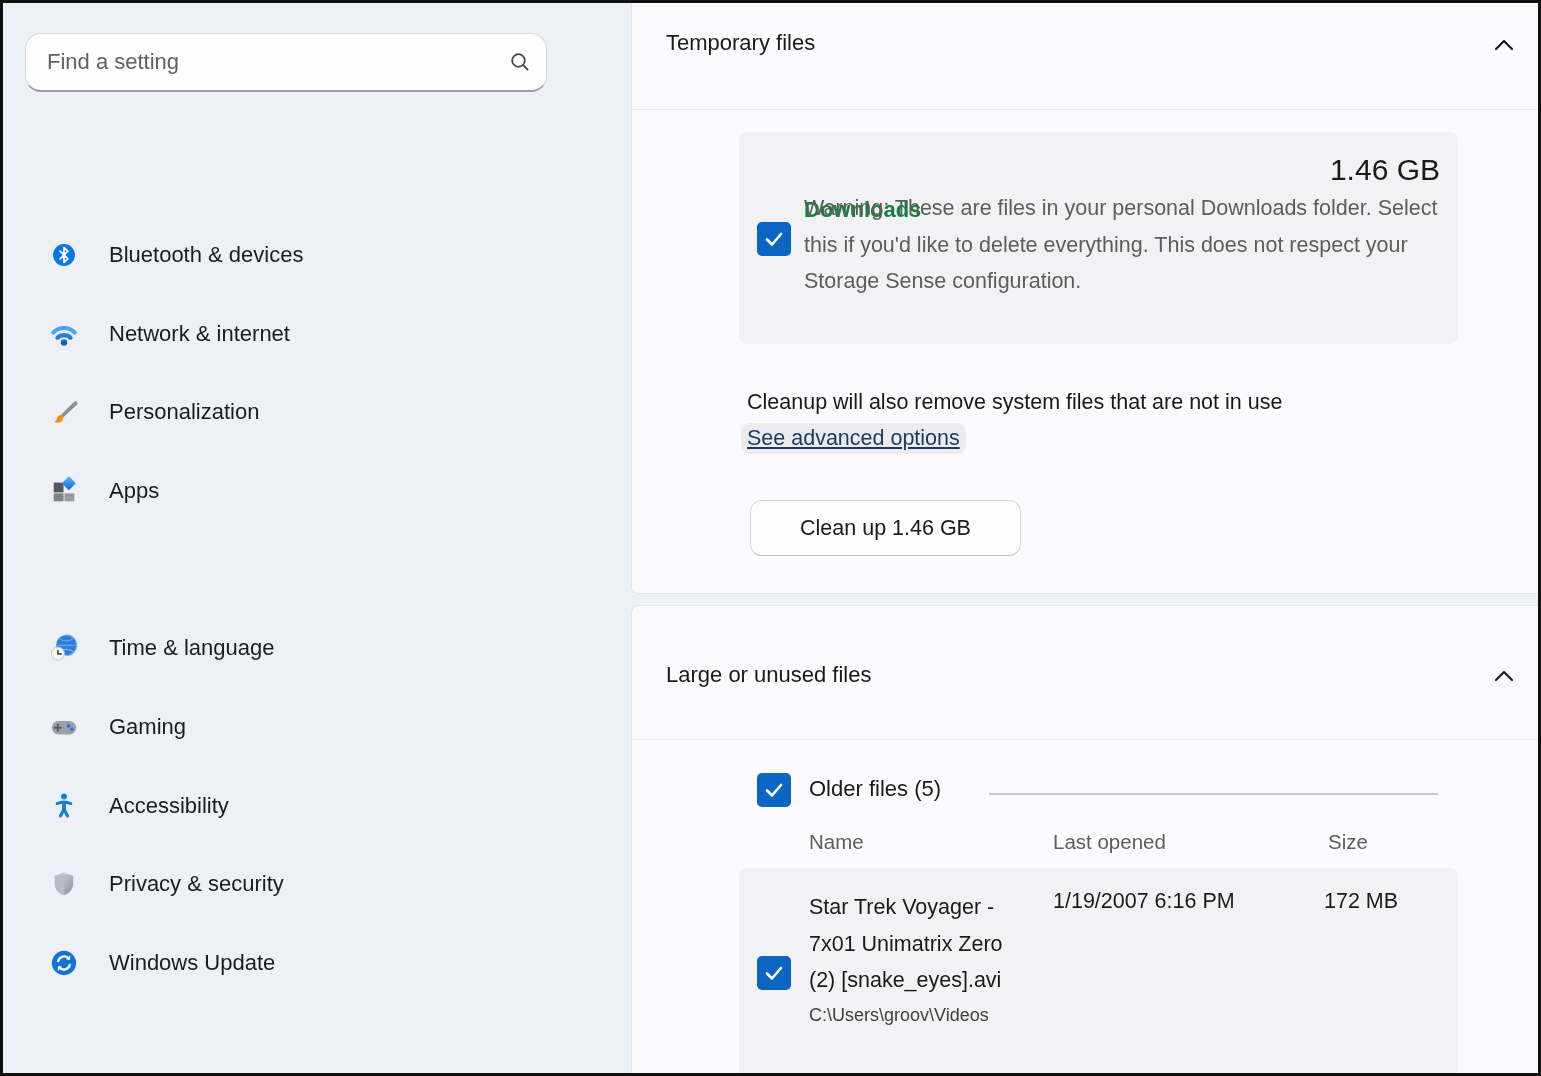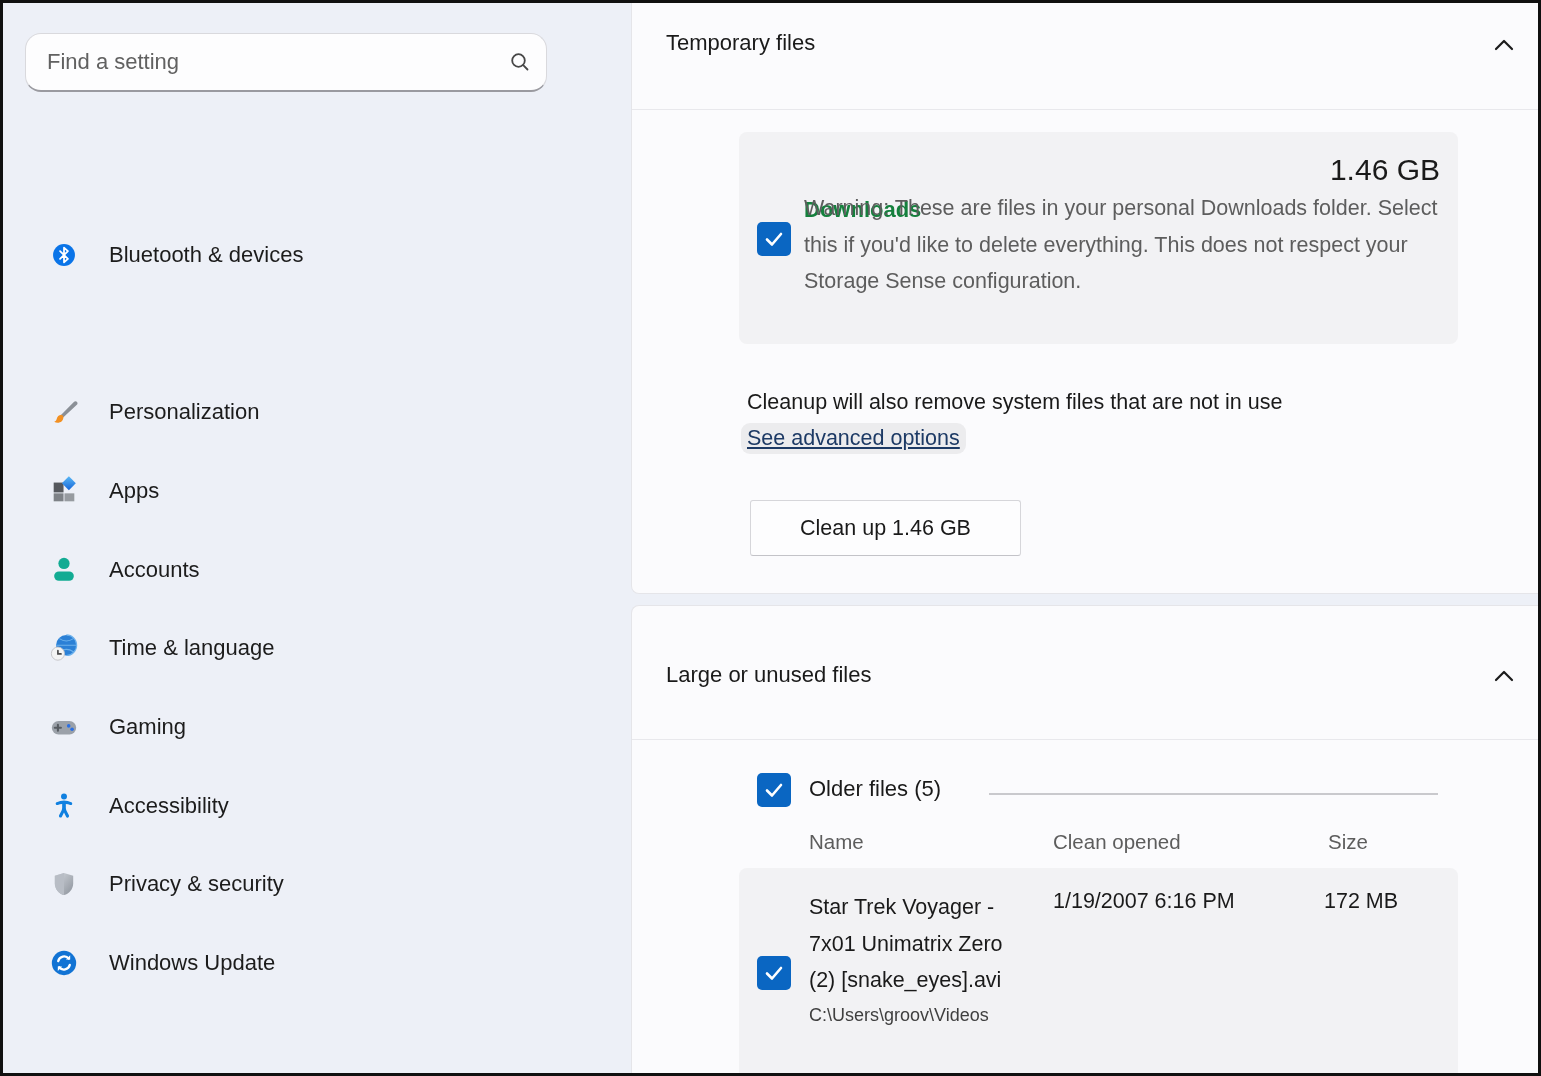--- a/index.html
+++ b/index.html
@@ -57,21 +57,21 @@
     position:absolute;left:65px;top:58px;width:645px;
     font-size:21.5px;line-height:36.5px;color:#5d5d5d;
   }
   .cleanup-note{position:absolute;left:115px;top:387px;font-size:21.5px;color:#1a1a1a;white-space:nowrap;}
   .adv-link{
     position:absolute;left:109px;top:420px;padding:3px 6px;border-radius:9px;
     background:#ececee;font-size:21.5px;color:#1d3a65;text-decoration:underline;cursor:pointer;white-space:nowrap;
   }
   .cleanup-btn{
     position:absolute;left:118px;top:497px;width:271px;height:56px;box-sizing:border-box;
-    background:#fdfdfe;border:1px solid #d6d6da;border-bottom-color:#c3c3c8;border-radius:3px;
+    background:#fdfdfe;border:1px solid #d6d6da;border-bottom-color:#c3c3c8;border-radius:12px;
     font-family:"Liberation Sans",sans-serif;font-size:21.5px;color:#1a1a1a;cursor:pointer;
   }
   .group-label{position:absolute;left:177px;top:170px;font-size:22px;color:#1a1a1a;white-space:nowrap;}
   .group-line{position:absolute;left:357px;top:187px;width:449px;height:2px;background:#c9c9cd;}
   .col-head{position:absolute;top:224px;font-size:20.5px;color:#5d5d5d;white-space:nowrap;}
   .file-name{
     position:absolute;left:70px;top:21px;width:212px;
     font-size:21.5px;line-height:36.5px;color:#1a1a1a;
   }
   .file-path{font-size:18px;line-height:33px;color:#3f3f3f;}
@@ -98,20 +98,30 @@
     <div class="nav-item" style="top:219px">
       <span class="nicon">
         <svg width="28" height="28" viewBox="0 0 32 32">
           <circle cx="16" cy="16" r="12.5" fill="#0a74e8"></circle>
           <path d="M11.5 11.5 L20.5 20.5 L16 24.5 V7.5 L20.5 11.5 L11.5 20.5" fill="none" stroke="#fff" stroke-width="2" stroke-linejoin="round" stroke-linecap="round"></path>
         </svg>
       </span>
       <span class="nlabel">Bluetooth &amp; devices</span>
     </div>
 
+    <div class="nav-item" style="top:298px">
+      <span class="nicon">
+        <svg width="30" height="30" viewBox="0 0 32 32">
+          <path d="M4.5 14.5 a16 16 0 0 1 23 0" stroke="#43a6f5" stroke-width="4.4" fill="none" stroke-linecap="round"></path>
+          <path d="M9 20 a10 10 0 0 1 14 0" stroke="#1c82dd" stroke-width="4.4" fill="none" stroke-linecap="round"></path>
+          <circle cx="16" cy="25" r="3.4" fill="#0f63b8"></circle>
+        </svg>
+      </span>
+      <span class="nlabel">Network &amp; internet</span>
+    </div>
 
     <div class="nav-item" style="top:376px">
       <span class="nicon">
         <svg width="30" height="30" viewBox="0 0 32 32">
           <path d="M12.5 19.5 L26.5 5.2 c1-1 2.6-1 3.4 0 .8.9.7 2.3-.2 3.1 L14.8 22z" fill="#8b9097"></path>
           <path d="M13 19 c-2.6.4-4.3 1.9-4.9 4.7 -.3 1.3-.9 2.1-2.5 2.7 2.3 1.5 5.9 1.3 8-.6 1.7-1.5 2.1-3.8 1.4-5.7z" fill="#f29022"></path>
         </svg>
       </span>
       <span class="nlabel">Personalization</span>
     </div>
@@ -127,29 +137,20 @@
             </defs>
           <rect x="5" y="7" width="10.5" height="10.5" fill="#55585d"></rect>
           <rect x="5" y="18.5" width="10.5" height="8.5" fill="#7e8287"></rect>
           <rect x="16.5" y="18.5" width="10.5" height="8.5" fill="#979ba0"></rect>
           <rect x="16" y="2.5" width="10.5" height="10.5" transform="rotate(45 21.2 7.7)" fill="url(#gapps)"></rect>
         </svg>
       </span>
       <span class="nlabel">Apps</span>
     </div>
 
-    <div class="nav-item" style="top:534px">
-      <span class="nicon">
-        <svg width="30" height="30" viewBox="0 0 32 32">
-          <circle cx="16" cy="9" r="6" fill="#12ab93"></circle>
-          <rect x="5.5" y="17.5" width="21" height="10" rx="5" fill="#12ab93"></rect>
-        </svg>
-      </span>
-      <span class="nlabel">Accounts</span>
-    </div>
 
     <div class="nav-item" style="top:612px">
       <span class="nicon">
         <svg width="30" height="30" viewBox="0 0 32 32">
           <circle cx="18.5" cy="13" r="11" fill="#2b80d6"></circle>
           <path d="M18.5 2 a11 11 0 0 1 0 22 M7.5 13 h22 M11 6 c4.5 3 10.5 3 15 0 M11 20 c4.5 -3 10.5 -3 15 0" stroke="#6db1ec" stroke-width="1.2" fill="none"></path>
           <circle cx="9.5" cy="22" r="7" fill="#f4f4f4" stroke="#c4c4c8" stroke-width="1"></circle>
           <path d="M9.5 18.8 V22.3 H12.8" stroke="#4a4a4a" stroke-width="1.8" fill="none" stroke-linecap="round"></path>
         </svg>
       </span>
@@ -245,21 +246,21 @@
 
     <div class="checkbox" style="left:125px;top:167px">
       <svg width="24" height="24" viewBox="0 0 24 24" fill="none" stroke="#fff" stroke-width="2.6" stroke-linecap="round" stroke-linejoin="round">
         <path d="M5 12.5 L10 17.5 L19 7"></path>
       </svg>
     </div>
     <div class="group-label">Older files (5)</div>
     <div class="group-line"></div>
 
     <div class="col-head" style="left:177px">Name</div>
-    <div class="col-head" style="left:421px">Clean opened</div>
+    <div class="col-head" style="left:421px">Last opened</div>
     <div class="col-head" style="left:696px">Size</div>
 
     <div class="graycard" style="left:107px;top:262px;width:719px;height:300px">
       <div class="checkbox" style="left:18px;top:88px">
         <svg width="24" height="24" viewBox="0 0 24 24" fill="none" stroke="#fff" stroke-width="2.6" stroke-linecap="round" stroke-linejoin="round">
           <path d="M5 12.5 L10 17.5 L19 7"></path>
         </svg>
       </div>
       <div class="file-name">
         <span>Star Trek Voyager - 7x01 Unimatrix Zero (2) [snake_eyes].avi</span>

